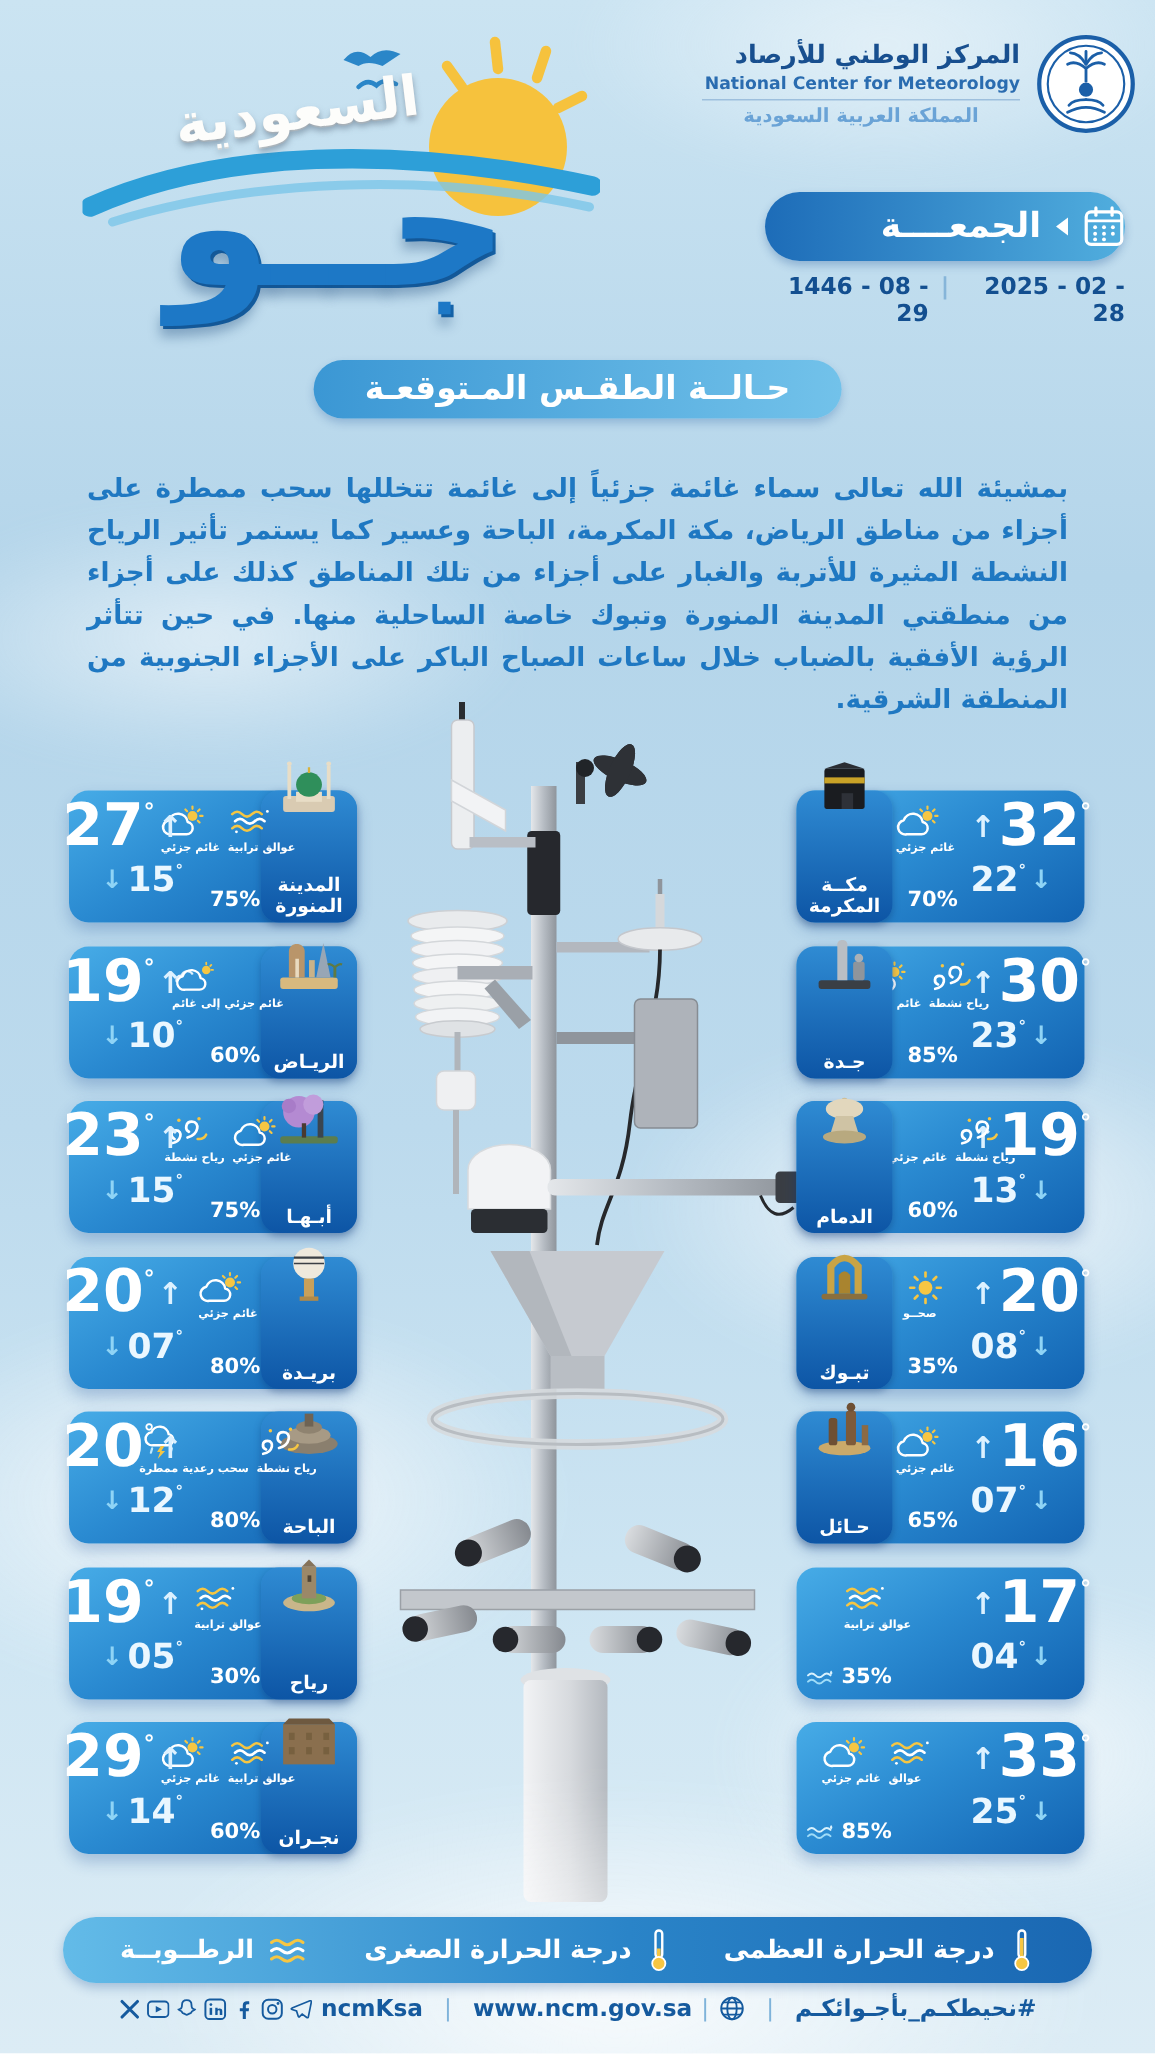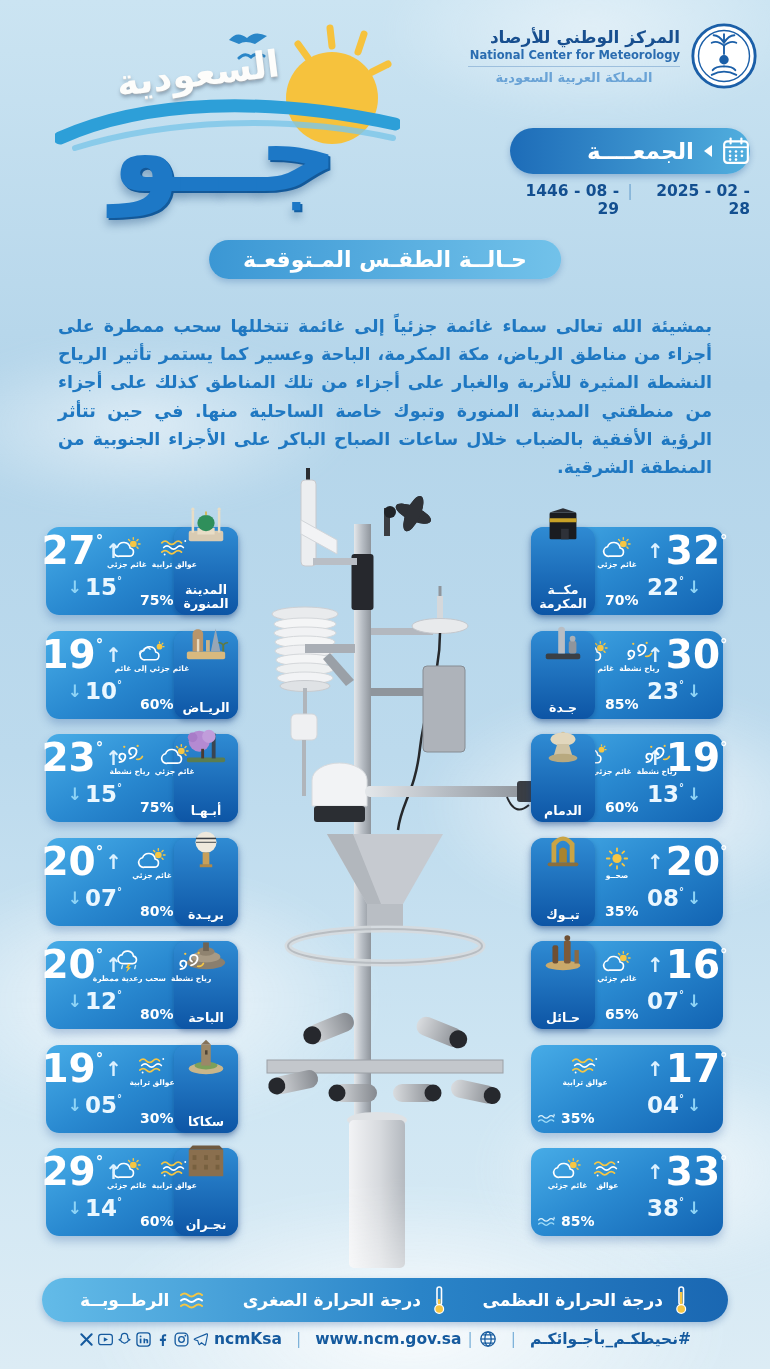--- a/index.html
+++ b/index.html
@@ -58,21 +58,21 @@
     box-shadow:0 5px 10px rgba(30,80,150,.28);}
   .card.mirror{flex-direction:row-reverse;}
   .tile{width:58px;flex:none;border-radius:12px;display:flex;flex-direction:column;align-items:center;
     justify-content:flex-end;padding:5px 3px 4px;
     background:linear-gradient(180deg,#2f8bd3 0%,#0d55a5 100%);box-shadow:0 2px 5px rgba(10,50,110,.35);}
   .landmark{width:46px;height:42px;margin-bottom:2px;}
   .landmark svg{width:100%;height:100%;}
   .city-name{color:#fff;font-weight:700;font-size:12.5px;text-align:center;line-height:1.12;margin-top:36px;}
   .mid{flex:1;min-width:0;display:flex;flex-direction:column;justify-content:space-between;padding:9px 2px 7px;}
   .conds{display:flex;direction:ltr;justify-content:center;align-items:flex-end;gap:5px;}
-  .cond{display:flex;flex-direction:column;align-items:center;gap:1px;}
+  .cond{display:flex;flex-direction:column;align-items:flex-start;gap:1px;}
   .cicon{width:30px;height:23px;display:block;}
   .cicon svg{width:100%;height:100%;}
   .clabel{font-size:7.5px;color:#fff;font-weight:700;white-space:nowrap;text-align:center;}
   .hum{display:flex;direction:ltr;align-items:center;gap:4px;margin:0 4px;text-align:center;}
   .hum-icon{width:20px;height:14px;display:block;}
   .hum-icon svg{width:100%;height:100%;}
   .hum-val{color:#fff;font-weight:700;font-size:14px;}
   .temps{width:74px;flex:none;display:flex;flex-direction:column;padding:7px 8px 6px 2px;}
   .card.mirror .temps{padding:7px 2px 6px 8px;}
   .tmax{display:flex;direction:ltr;align-items:flex-start;justify-content:flex-end;line-height:.85;
@@ -606,21 +606,21 @@
     </div>
       <div class="card">
       <div class="tile">
         <span class="landmark"><svg viewBox="0 0 48 40">
               <ellipse cx="24" cy="33" rx="18" ry="6" fill="#c9b68a"></ellipse>
               <ellipse cx="24" cy="30" rx="12" ry="4" fill="#7da05a"></ellipse>
               <rect x="19" y="8" width="10" height="22" fill="#9b8868"></rect>
               <path d="M19 8l5-5 5 5z" fill="#85735a"></path>
               <rect x="23" y="14" width="2.6" height="4.5" fill="#4e4436"></rect>
             </svg></span>
-        <span class="city-name">سكاكا</span>
+        <span class="city-name">رياح</span>
       </div>
       <div class="mid">
         <div class="conds">
             <span class="cond">
               <span class="cicon"><svg viewBox="0 0 32 22">
                   <g fill="none" stroke-linecap="round" stroke-width="1.8">
                     <path d="M3 6q3.5-3.5 7 0t7 0 7 0" stroke="#f6c643"></path>
                     <path d="M5 11q3.5-3.5 7 0t7 0 7 0" stroke="#ffffff"></path>
                     <path d="M3 16q3.5-3.5 7 0t7 0 7 0" stroke="#f6c643"></path>
                   </g>
@@ -1087,21 +1087,21 @@
         </div>
       </div>
       <div class="temps">
         <div class="tmax">
           <span class="arr up">↑</span>
             <span class="num">33</span>
             <sup>°</sup>
         </div>
         <div class="tmin">
           <span class="arr down">↓</span>
-            <span class="num">38</span>
+            <span class="num">25</span>
             <sup>°</sup>
         </div>
       </div>
     </div>
     </section>
 
   <div class="legend">
     <div class="leg-item">
       <span class="leg-ic"><svg viewBox="0 0 14 30">
             <rect x="5" y="2" width="4.5" height="18" rx="2.2" fill="none" stroke="#fff" stroke-width="1.6"></rect>

